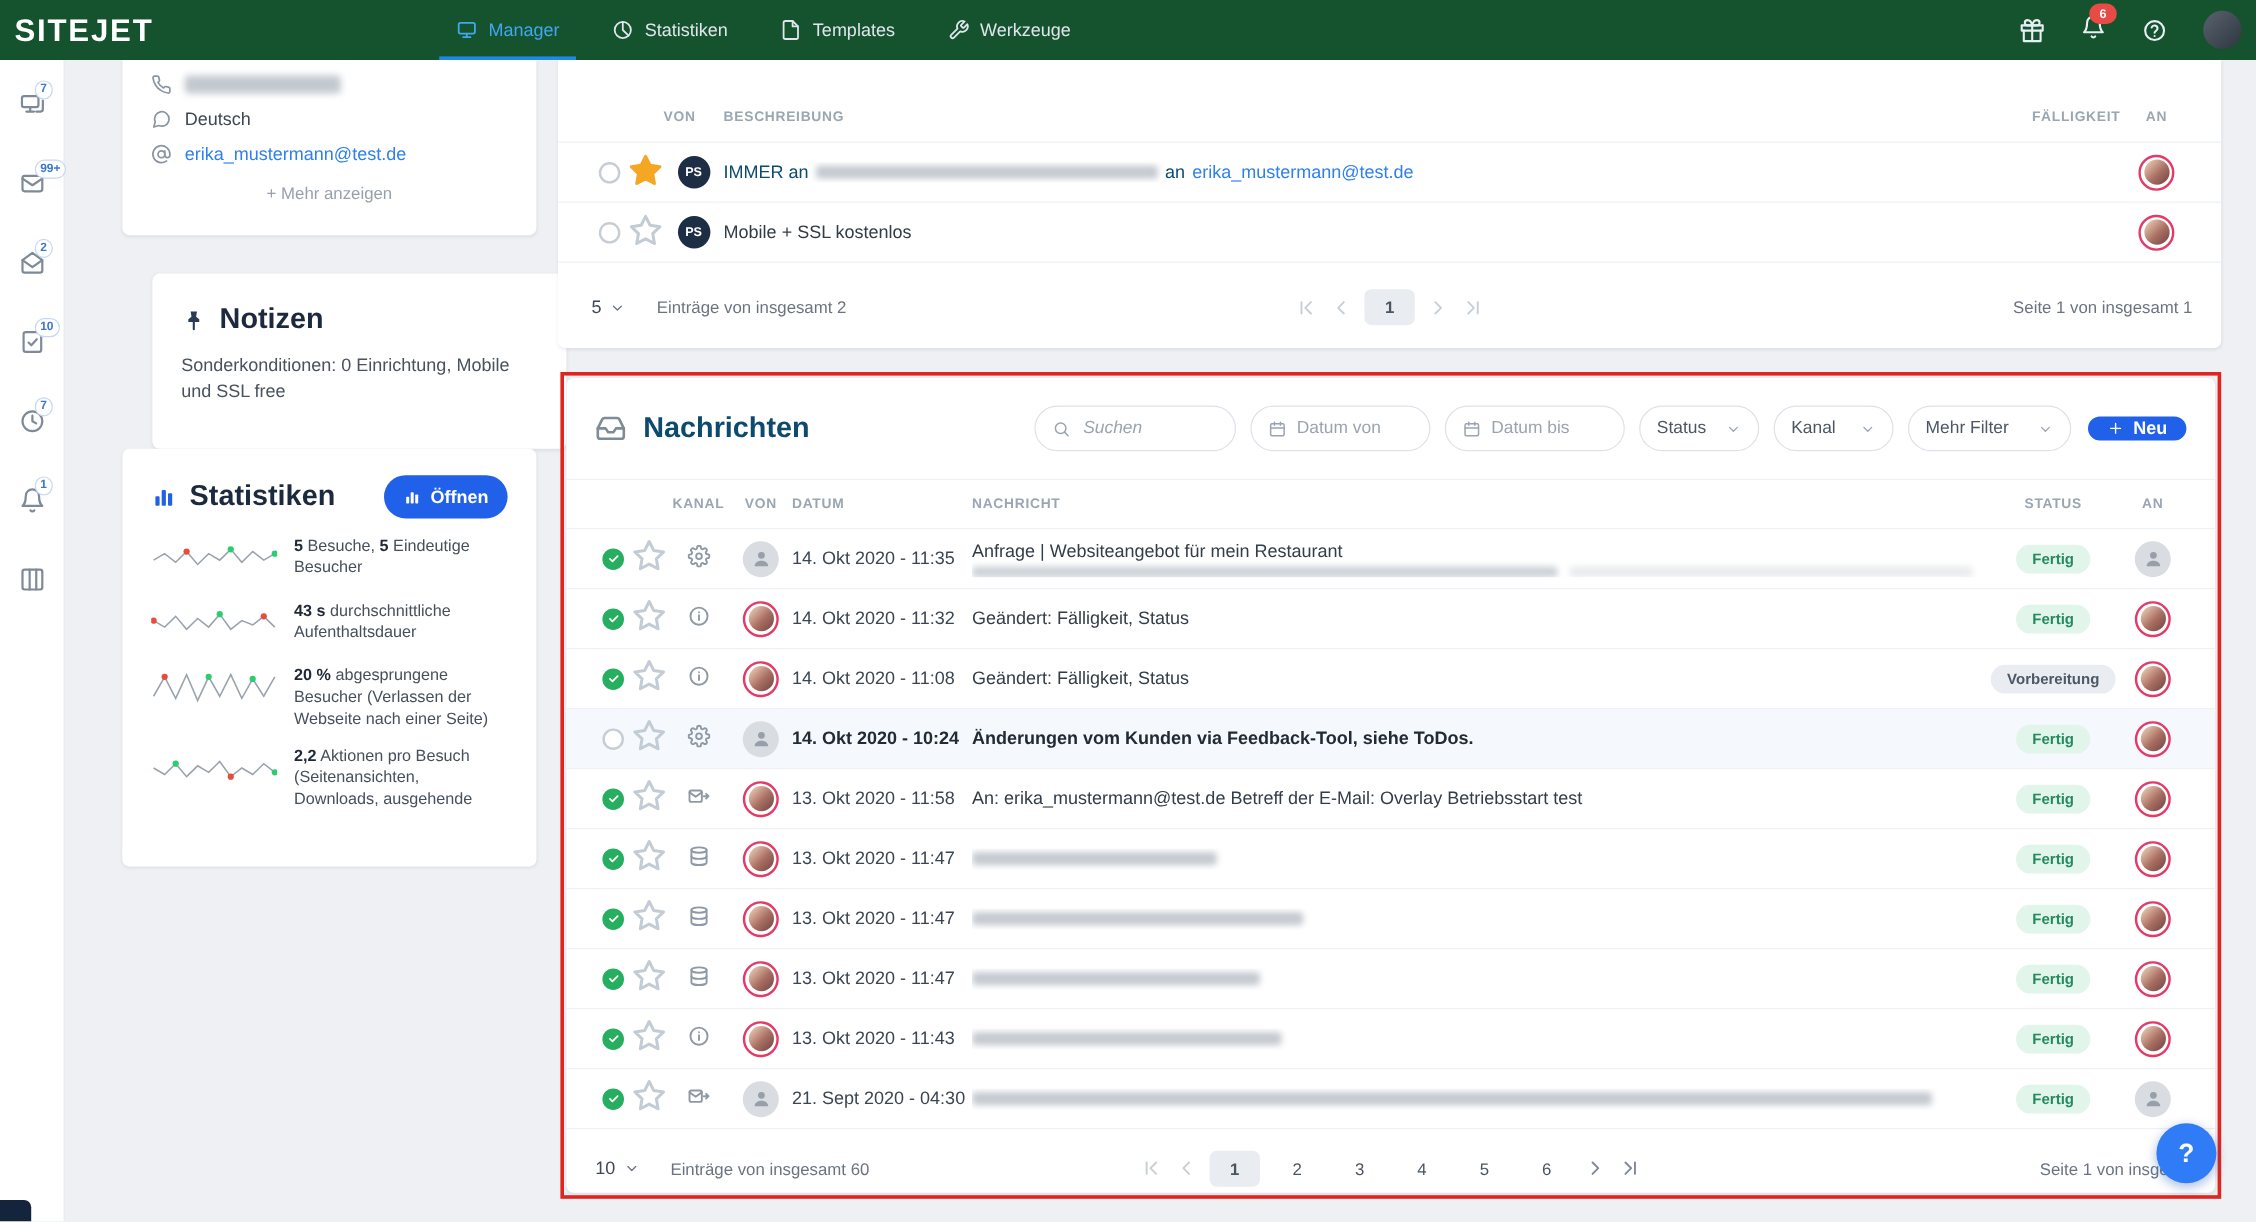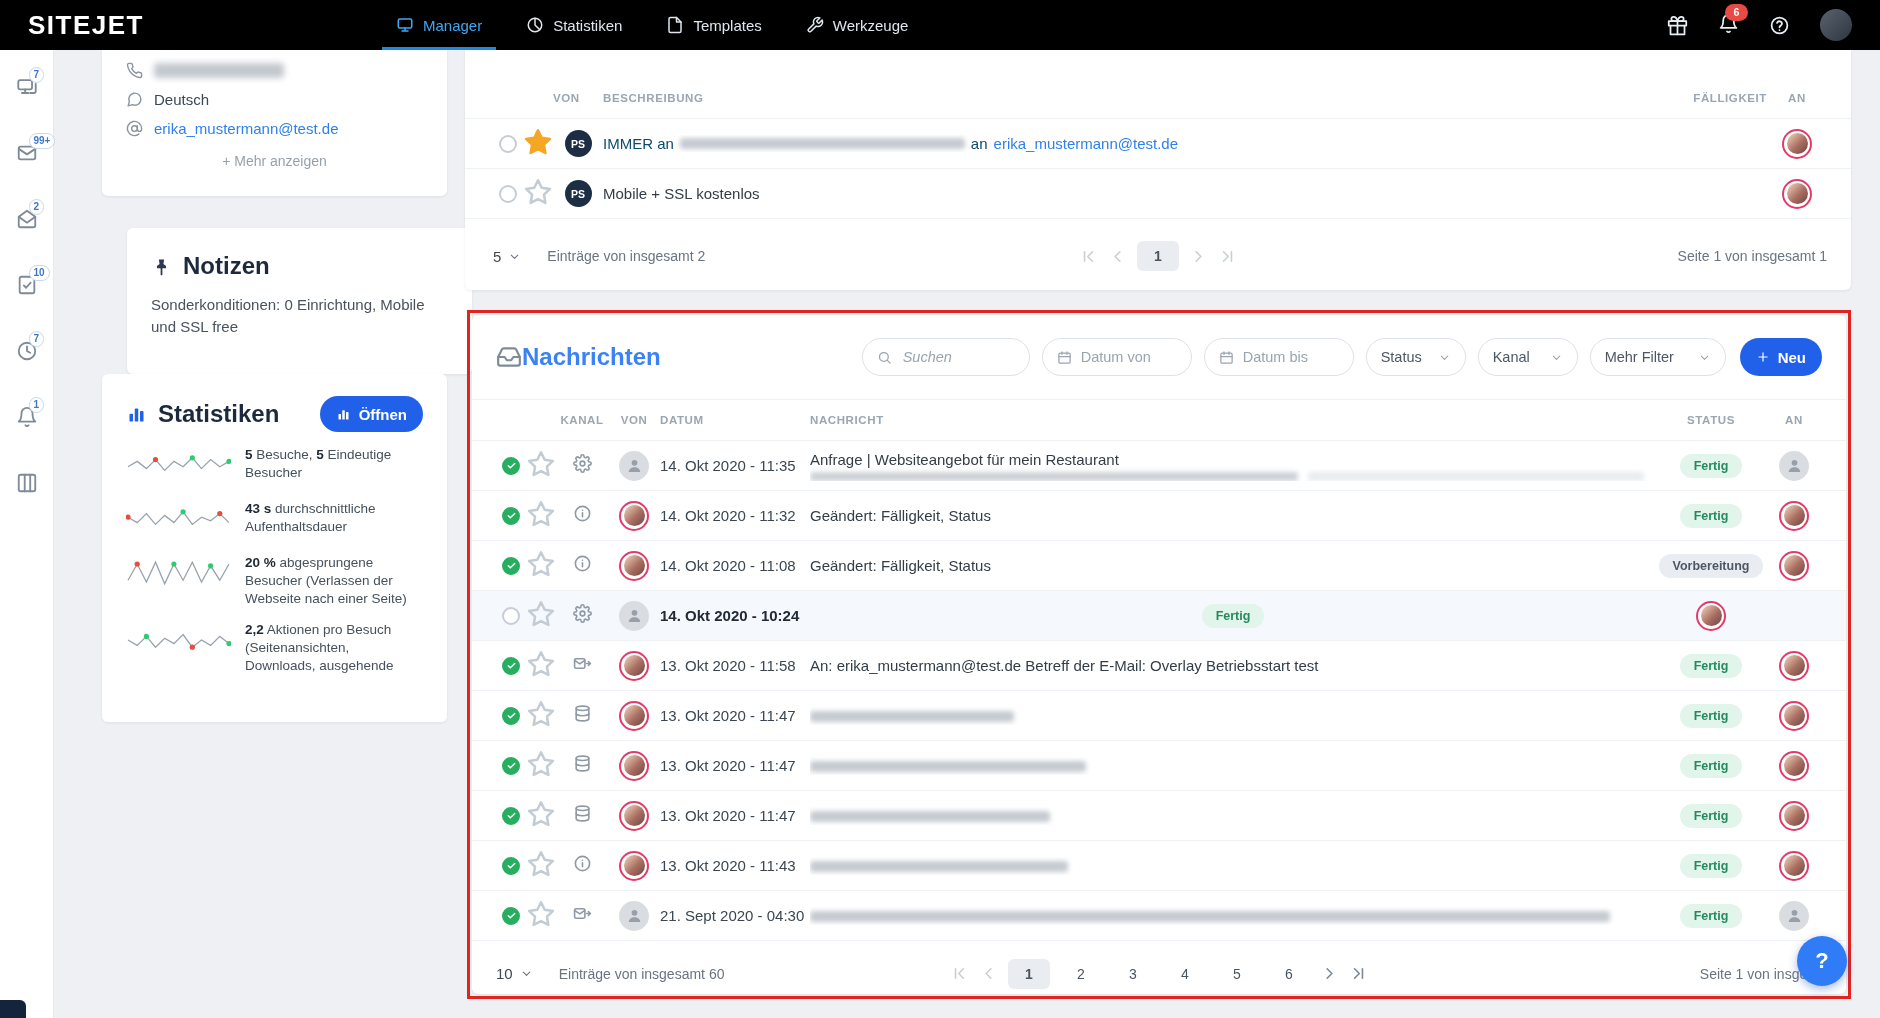--- a/index.html
+++ b/index.html
@@ -2,22 +2,22 @@
 <html><head>
 <meta charset="utf-8">
 <style>
   html,body{margin:0;padding:0;}
   body{width:1880px;height:1018px;position:relative;overflow:hidden;background:#eef0f3;
        font-family:"Liberation Sans",sans-serif;color:#38424d;}
   .icon svg{width:100%;height:100%;display:block;}
   .icon{display:inline-block;}
 
   
-  .topbar{position:absolute;left:0;top:0;right:0;height:50px;background:#000000;display:flex;
-          align-items:center;padding:0 28px;box-sizing:border-box;z-index:40;}
+  .topbar{position:absolute;left:0;top:0;right:0;height:50px;background:#14532d;display:flex;
+          align-items:center;padding:0 12px;box-sizing:border-box;z-index:40;}
   .logo{color:#fff;font-size:26px;font-weight:800;letter-spacing:1.5px;}
   .topnav{display:flex;height:100%;margin-left:230px;}
   .navitem{display:flex;align-items:center;gap:9px;padding:0 22px;color:#dfe6ee;font-size:15px;
            position:relative;cursor:pointer;}
   .navitem .icon{width:18px;height:18px;}
   .navitem.active{color:#41a7f0;}
   .navitem.active::after{content:"";position:absolute;left:8px;right:8px;bottom:0;height:3px;background:#1e88e5;}
   .topright{margin-left:auto;display:flex;align-items:center;gap:30px;}
   .tbicon{width:21px;height:21px;color:#e8eef5;cursor:pointer;}
   .bellwrap{position:relative;}
@@ -118,32 +118,32 @@
   .pinfo{margin-left:auto;}
 
   
   .annotation{position:absolute;left:467px;top:310px;width:1384px;height:689px;border:3px solid #e0241f;
               box-sizing:border-box;z-index:50;pointer-events:none;}
 
   
   .messages{left:472px;top:315px;width:1374px;height:679px;padding:0 24px;}
   .mhead{height:84px;display:flex;align-items:center;}
   .icon-title{width:26px;height:26px;color:#7e8b99;}
-  .mtitle{font-size:24px;font-weight:800;color:#3b82f6;}
+  .mtitle{font-size:24px;font-weight:800;color:#0c4a6e;margin-left:14px;}
   .filters{margin-left:auto;display:flex;align-items:center;gap:12px;}
   .finput,.fselect{height:38px;border:1px solid #dde2e8;border-radius:19px;display:flex;align-items:center;
            gap:9px;padding:0 14px;font-size:14.5px;box-sizing:border-box;background:#fff;}
   .finput{color:#9aa4b0;cursor:text;}
   .finput .icon{width:15px;height:15px;color:#9aa4b0;flex:none;}
   .fselect{color:#4c5763;cursor:pointer;justify-content:space-between;}
   .fselect .caret{width:13px;height:13px;color:#9aa4b0;}
   .sinput{border:none;outline:none;font:inherit;color:#5b6672;width:100%;background:transparent;}
   .sinput::placeholder{color:#9aa4b0;}
   .w-search{width:168px;font-style:italic;}.w-date{width:150px;}.w-status{width:100px;}.w-kanal{width:100px;}.w-more{width:136px;}
-  .btn-new{border-radius:19px;height:38px;margin-left:2px;}
+  .btn-new{border-radius:19px;height:20px;margin-left:2px;}
   .btn-new .icon{width:14px;height:14px;}
 
   .mgrid{display:grid;grid-template-columns:30px 30px 52px 52px 150px 1fr 110px 56px;align-items:center;}
   .edge-m{margin:0 -24px;padding:0 24px;}
   .mthead{height:40px;border-top:1px solid #eef1f5;}
   .mrow{height:49px;border-top:1px solid #eef1f5;cursor:pointer;}
   .mrow.unread{background:#f5f8fc;}
   .chan{width:19px;height:19px;color:#8e99a5;}
   .mdate{font-size:15px;color:#3c4651;}
   .msg-cell{overflow:hidden;padding-right:24px;}
@@ -657,20 +657,23 @@
             </svg></span></div>
         <div class="c">
           <div class="av-gray">
             <svg viewBox="0 0 24 24">
               <circle cx="12" cy="8.2" r="4" fill="currentColor"></circle>
               <path d="M4 21c0-4.2 3.6-6.6 8-6.6s8 2.4 8 6.6z" fill="currentColor"></path>
             </svg>
           </div>
         </div>
         <div class="mdate">14. Okt 2020 - 10:24</div>
+        <div class="msg-cell">
+          <div class="mmsg">Änderungen vom Kunden via Feedback-Tool, siehe ToDos.</div>
+        </div>
         <span class="pill" style="background: rgb(225, 245, 235); color: rgb(39, 138, 95);">Fertig</span>
         <div class="c">
           <div class="av-photo">
             <i></i>
           </div>
         </div>
       </div>
       <div class="mgrid mrow edge-m">
         <div class="c">
           <div class="ck done">

